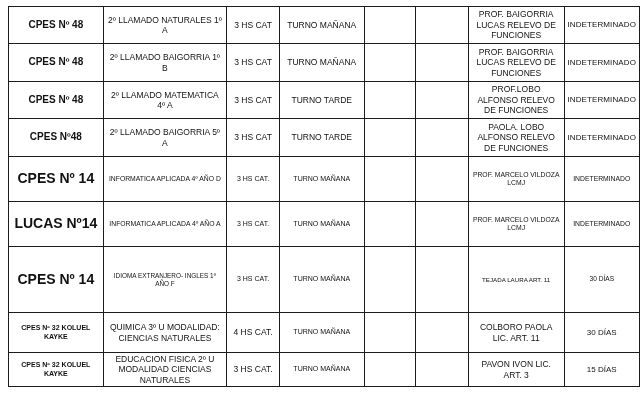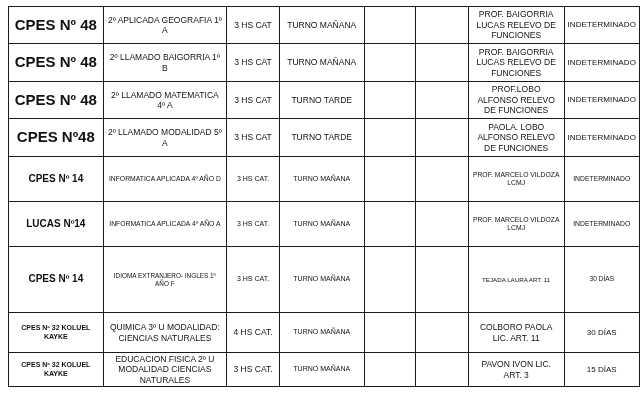--- a/index.html
+++ b/index.html
@@ -32,25 +32,25 @@
     vertical-align: middle;
     padding: 1px 3px;
     overflow: hidden;
     line-height: 1.22;
     word-wrap: break-word;
   }
   td.school { font-weight: bold; }
 
   
   .band-lg td { font-size: 8.5px; }
-  .band-lg td.school { font-size: 15px; }
+  .band-lg td.school { font-size: 10px; }
   .band-lg td.duration { font-size: 8px; letter-spacing: 0.1px; }
 
   .band-md td { font-size: 6.8px; }
-  .band-md td.school { font-size: 10px; }
+  .band-md td.school { font-size: 14px; }
   .band-md td.hours, .band-md td.shift { font-size: 7px; }
 
   .r7 td.course { font-size: 6.4px; }
   .r7 td.teacher { font-size: 6.2px; }
   .r7 td.duration { font-size: 6.6px; }
 
   .band-sm td { font-size: 8.5px; }
   .band-sm td.school { font-size: 7px; }
   .band-sm td.shift { font-size: 7px; }
   .band-sm td.duration { font-size: 8px; }
@@ -74,21 +74,21 @@
         <col style="width:53px">
         <col style="width:85px">
       <col style="width:52px">
         <col style="width:53px">
         <col style="width:96px">
         <col style="width:71px">
     </colgroup>
     <tbody>
       <tr class="band-lg h37">
         <td class="school">CPES Nº 48</td>
-        <td class="course">2º APLICADA GEOGRAFIA 1º A</td>
+        <td class="course">2º LLAMADO NATURALES 1º A</td>
         <td class="hours">3 HS CAT</td>
         <td class="shift">TURNO MAÑANA</td>
         <td class="blank"></td>
         <td class="blank"></td>
         <td class="teacher">PROF. BAIGORRIA LUCAS RELEVO DE FUNCIONES</td>
         <td class="duration">INDETERMINADO</td>
       </tr>
       <tr class="band-lg h38">
         <td class="school">CPES Nº 48</td>
         <td class="course">2º LLAMADO BAIGORRIA 1º B</td>
@@ -104,21 +104,21 @@
         <td class="course">2º LLAMADO MATEMATICA 4º A</td>
         <td class="hours">3 HS CAT</td>
         <td class="shift">TURNO TARDE</td>
         <td class="blank"></td>
         <td class="blank"></td>
         <td class="teacher">PROF.LOBO ALFONSO RELEVO DE FUNCIONES</td>
         <td class="duration">INDETERMINADO</td>
       </tr>
       <tr class="band-lg h38">
         <td class="school">CPES Nº48</td>
-        <td class="course">2º LLAMADO MODALIDAD 5º A</td>
+        <td class="course">2º LLAMADO BAIGORRIA 5º A</td>
         <td class="hours">3 HS CAT</td>
         <td class="shift">TURNO TARDE</td>
         <td class="blank"></td>
         <td class="blank"></td>
         <td class="teacher">PAOLA. LOBO ALFONSO RELEVO DE FUNCIONES</td>
         <td class="duration">INDETERMINADO</td>
       </tr>
       <tr class="band-md h45">
         <td class="school">CPES Nº 14</td>
         <td class="course">INFORMATICA APLICADA 4º AÑO D</td>

